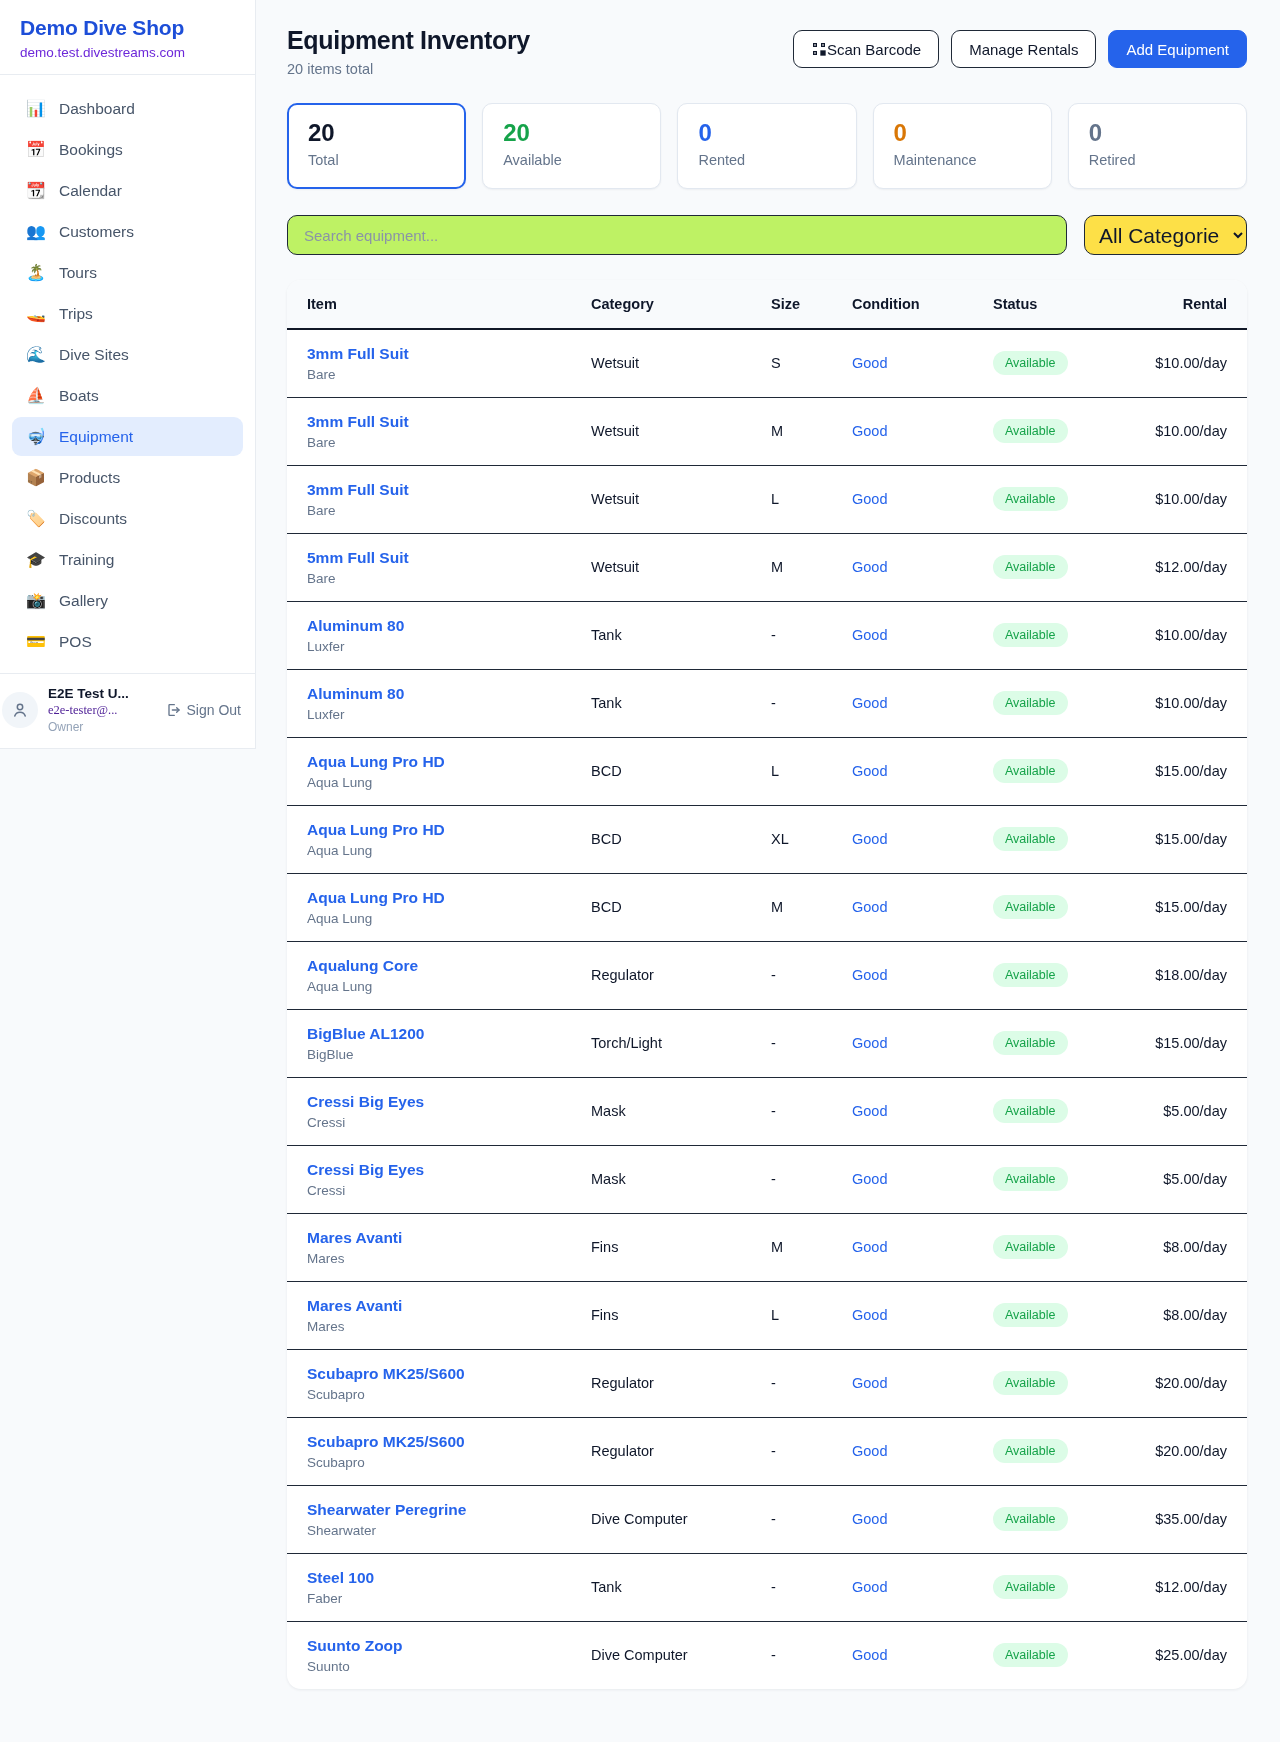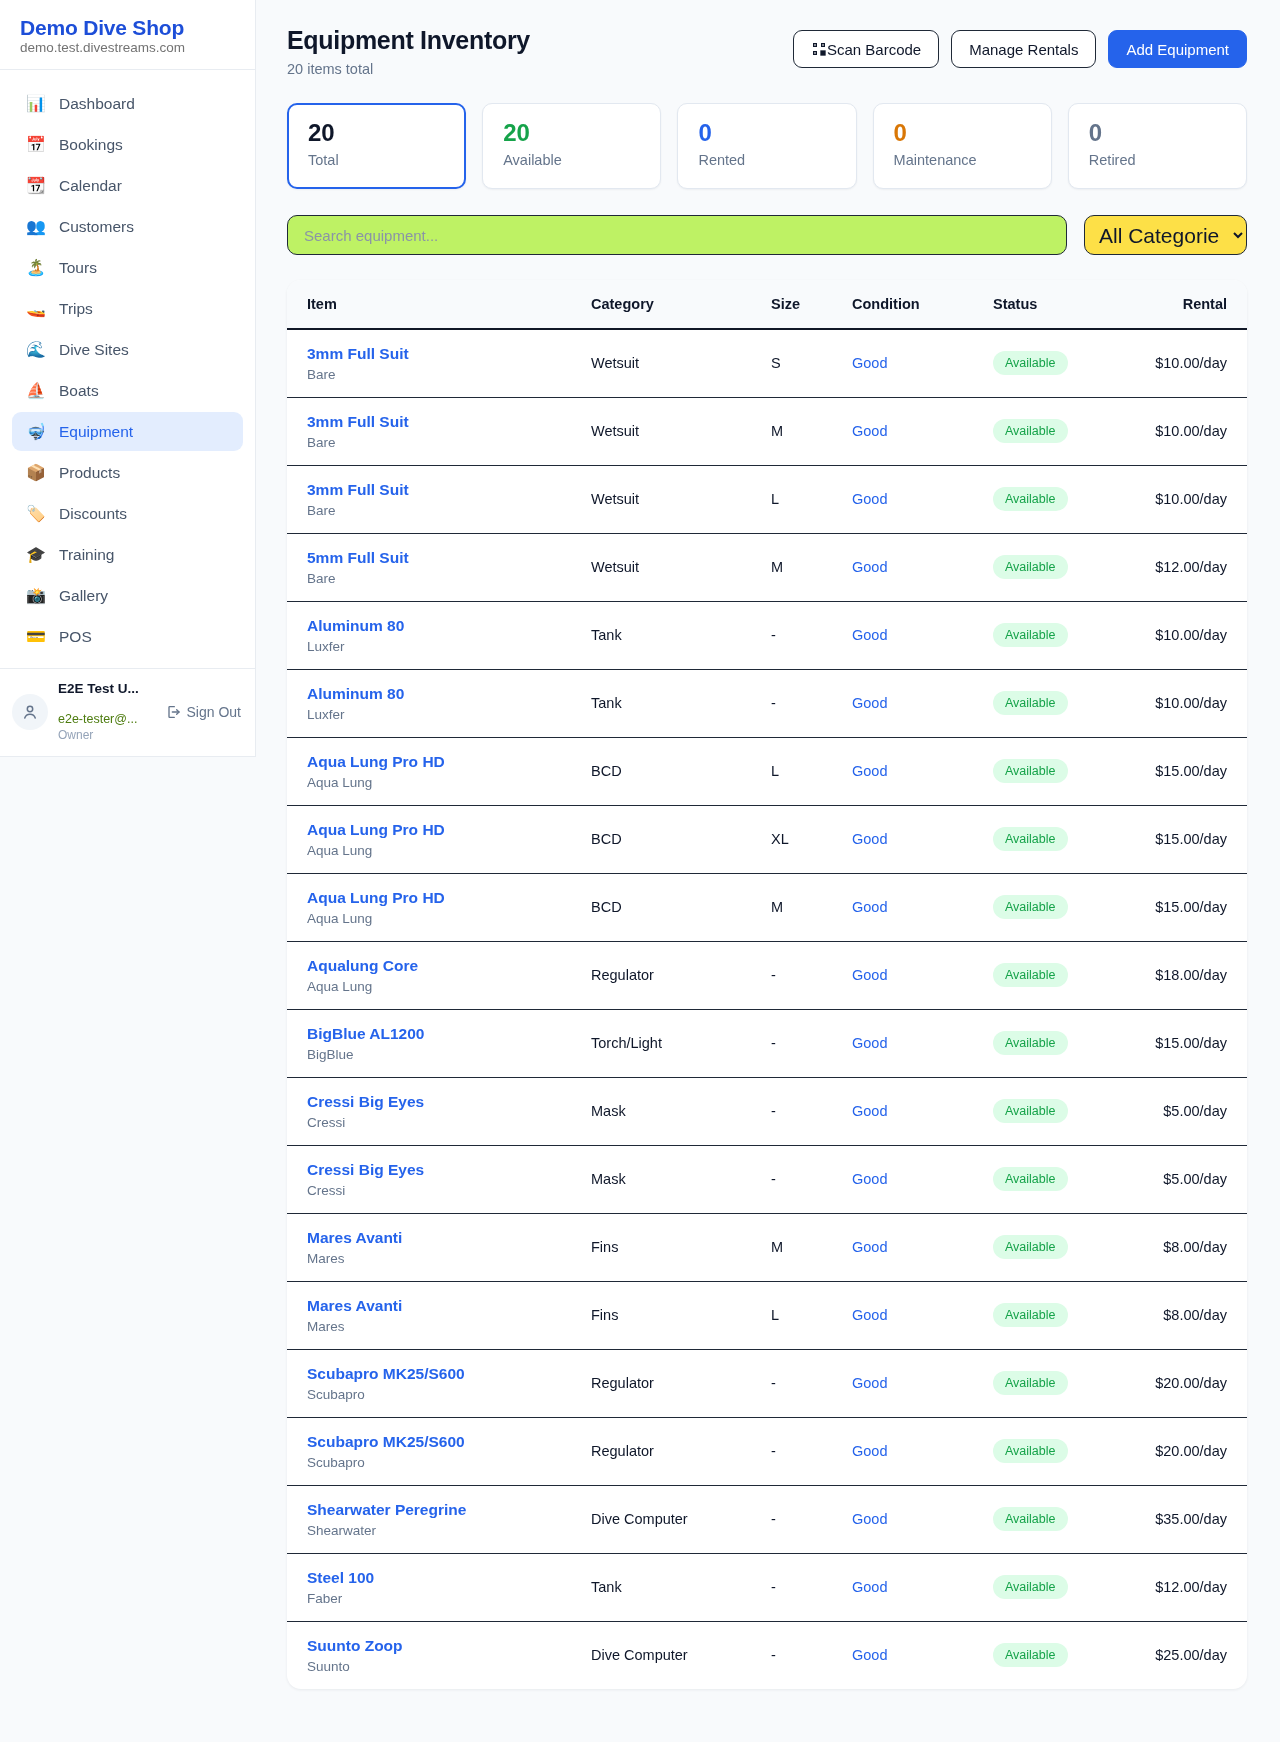--- a/index.html
+++ b/index.html
@@ -16,43 +16,43 @@
   
   .sidebar {
     width:256px; flex:0 0 256px;
     background:#ffffff;
     border-right:1px solid #e8ecf1;
     border-bottom:1px solid #e8ecf1;
     height:auto; align-self:flex-start;
   }
   .brand-block { padding:16px 20px 14px 20px; border-bottom:1px solid #e8ecf1; }
   .brand-title { color:#1d4ed8; font-size:21px; font-weight:bold; letter-spacing:-0.2px; }
-  .brand-domain { color:#737373; font-size:13.5px; }
+  .brand-domain { color:#6d28d9; font-size:13.5px; margin-top:5px; }
   .nav { padding:14px 12px 10px 12px; }
   .nav-item {
     display:flex; align-items:center; gap:13px;
     padding:10px 14px; margin-bottom:2px;
     border-radius:9px; cursor:pointer;
     color:#475569; font-size:15.5px;
   }
   .nav-item .nav-icon { width:20px; font-size:16px; text-align:center; flex:0 0 20px; }
   .nav-item.active { background:#e3edfe; color:#2563eb; }
   .user-block {
     border-top:1px solid #e8ecf1;
-    padding:12px 14px 14px 12px;
+    padding:12px 14px 14px 2px;
     display:flex; align-items:center; gap:10px;
   }
   .avatar {
     width:36px; height:36px; border-radius:50%;
     background:#f1f5f9; flex:0 0 36px;
     display:flex; align-items:center; justify-content:center;
   }
   .user-meta { flex:1; min-width:0; }
   .user-name { font-size:13.5px; font-weight:bold; color:#0f172a; white-space:nowrap; }
-  .user-email { font-size:12.5px; color:#4d7c0f; margin-top:16px; white-space:nowrap; }
+  .user-email { font-size:12.5px; color:#4c1d95; margin-top:2px; white-space:nowrap;font-family:Liberation Serif, serif; }
   .user-role { font-size:12px; color:#94a3b8; margin-top:2px; }
   .signout-btn {
     display:flex; align-items:center; gap:6px;
     color:#64748b; font-size:14px; background:none; border:none; cursor:pointer;
     font-family:inherit; white-space:nowrap;
   }
 
   
   .main { flex:1; padding:26px 33px 30px 31px; }
   .page-header { display:flex; justify-content:space-between; align-items:flex-start; margin-bottom:26px; }

